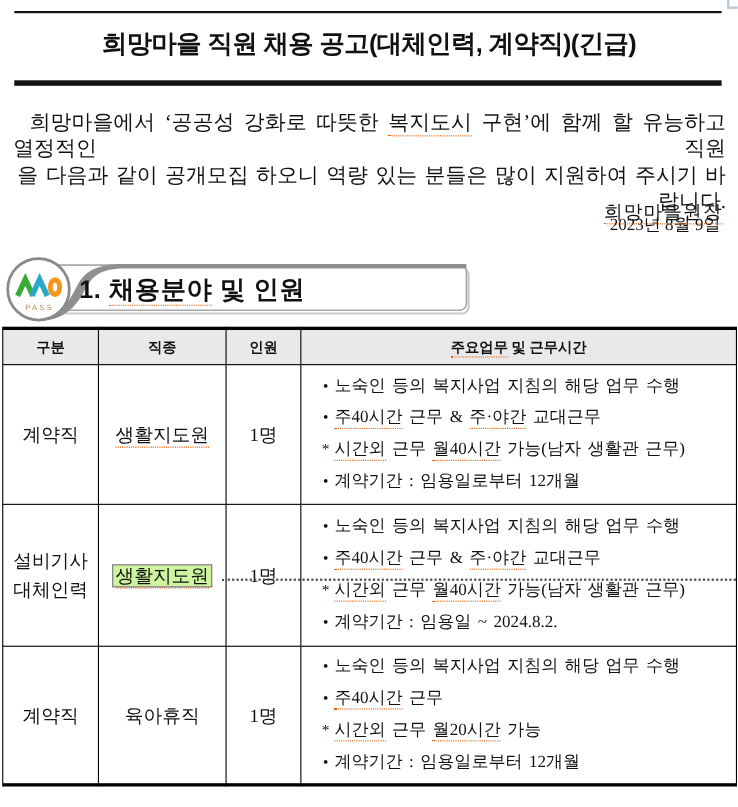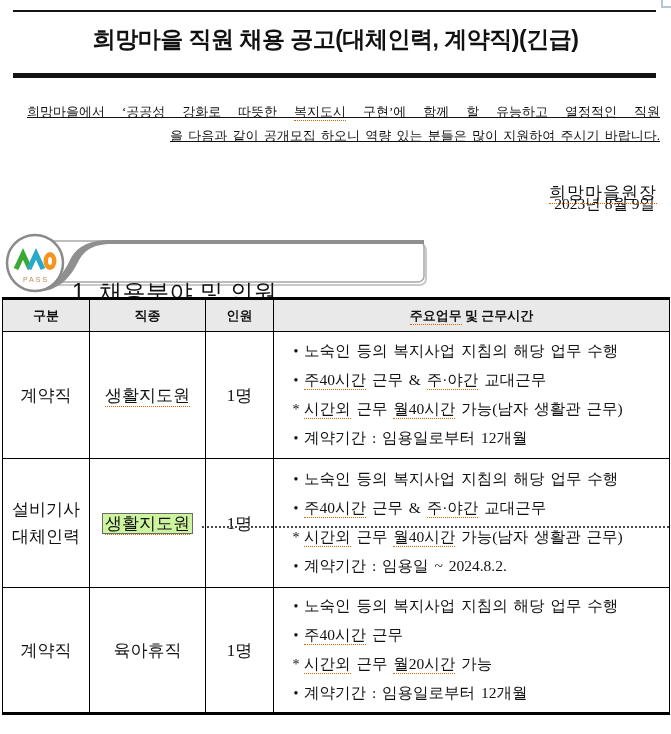--- a/index.html
+++ b/index.html
@@ -6,31 +6,31 @@
     --redline:#e2620a; --highlight:#cdf49e; --header_bg:#e9e9e9; --line:#131313;
   }
   html,body{margin:0;padding:0;background:#fff;}
   .page{position:relative;width:671px;height:734px;background:#fff;overflow:hidden;
         font-family:"Liberation Serif","DejaVu Serif",serif;color:#111;}
   .rule-thin{position:absolute;top:10px;left:13px;width:643px;height:2px;background:var(--line);}
   .rule-thick{position:absolute;top:73px;left:13px;width:643px;height:5px;background:var(--line);}
   .doc-title{position:absolute;top:24px;left:0;width:100%;text-align:center;
              font-family:"Liberation Sans","DejaVu Sans",sans-serif;
              font-weight:bold;font-size:23px;letter-spacing:-0.5px;}
-  .intro{position:absolute;top:100px;left:12px;width:648px;font-size:13px;line-height:24px;word-spacing:2px;text-decoration:underline;}
+  .intro{position:absolute;top:100px;left:12px;width:648px;font-size:19px;line-height:24px;word-spacing:2px;}
   .intro .l1{text-align:justify;text-align-last:justify;text-indent:15px;}
   .intro .l2{text-align:right;}
   .date-line{position:absolute;top:158px;right:16px;font-size:15.5px;margin-top:36px;}
   .signer-line{position:absolute;top:181px;right:14px;font-size:17px;font-weight:normal;letter-spacing:1px;margin-left:36px;}
   .corner-mark{position:absolute;top:0;right:0;width:8px;height:6px;
                border-left:2px solid #b9c5d9;border-bottom:2px solid #b9c5d9;}
   .banner{position:absolute;top:230px;left:0;width:440px;height:64px;}
   .section-title{position:absolute;top:248px;left:72px;
                  font-family:"Liberation Sans","DejaVu Sans",sans-serif;
-                 font-weight:normal;font-size:23px;letter-spacing:0.5px;margin-top:29px;}
+                 font-weight:bold;font-size:23px;letter-spacing:0.5px;}
   
   table.recruit{position:absolute;top:297px;left:2px;width:667px;border-collapse:collapse;table-layout:fixed;}
   table.recruit col.c1{width:87px;} table.recruit col.c2{width:116px;}
   table.recruit col.c3{width:68px;} table.recruit col.c4{width:396px;}
   table.recruit th,table.recruit td{border:1.5px solid #000;padding:0;}
   table.recruit{border-top:3px solid #000;border-bottom:3px solid #000;}
   table.recruit thead th{height:31px;background:var(--header_bg);font-size:13px;font-weight:bold;text-align:center;}
   table.recruit td{font-size:17px;text-align:center;vertical-align:middle;}
   table.recruit tr.r1 td{height:126px;} table.recruit tr.r2 td{height:128px;} table.recruit tr.r3 td{height:118px;}
   td.cat{white-space:pre-line;line-height:27px;}

